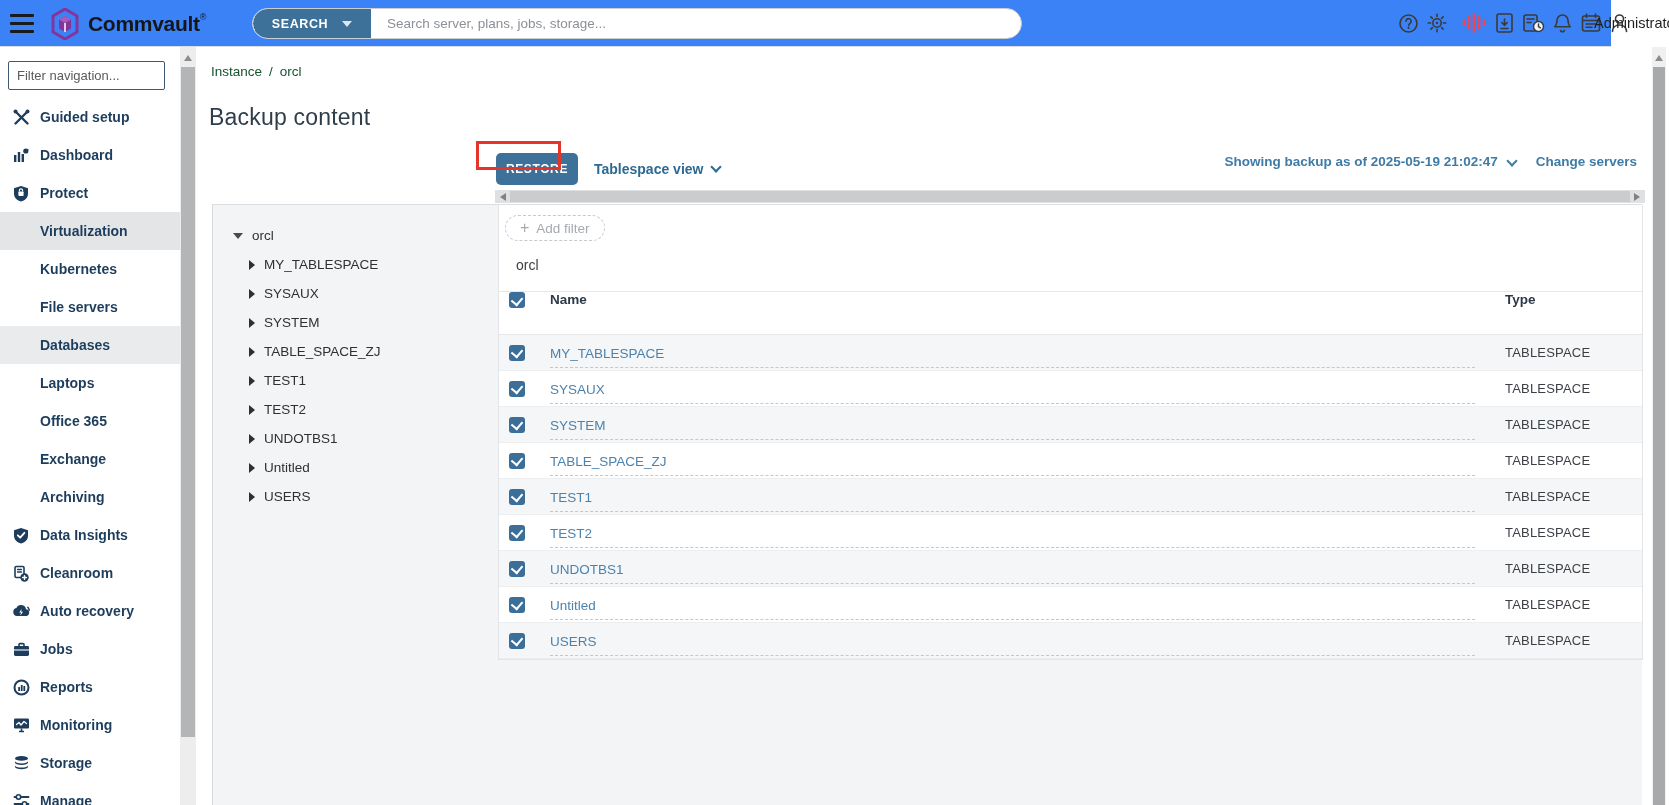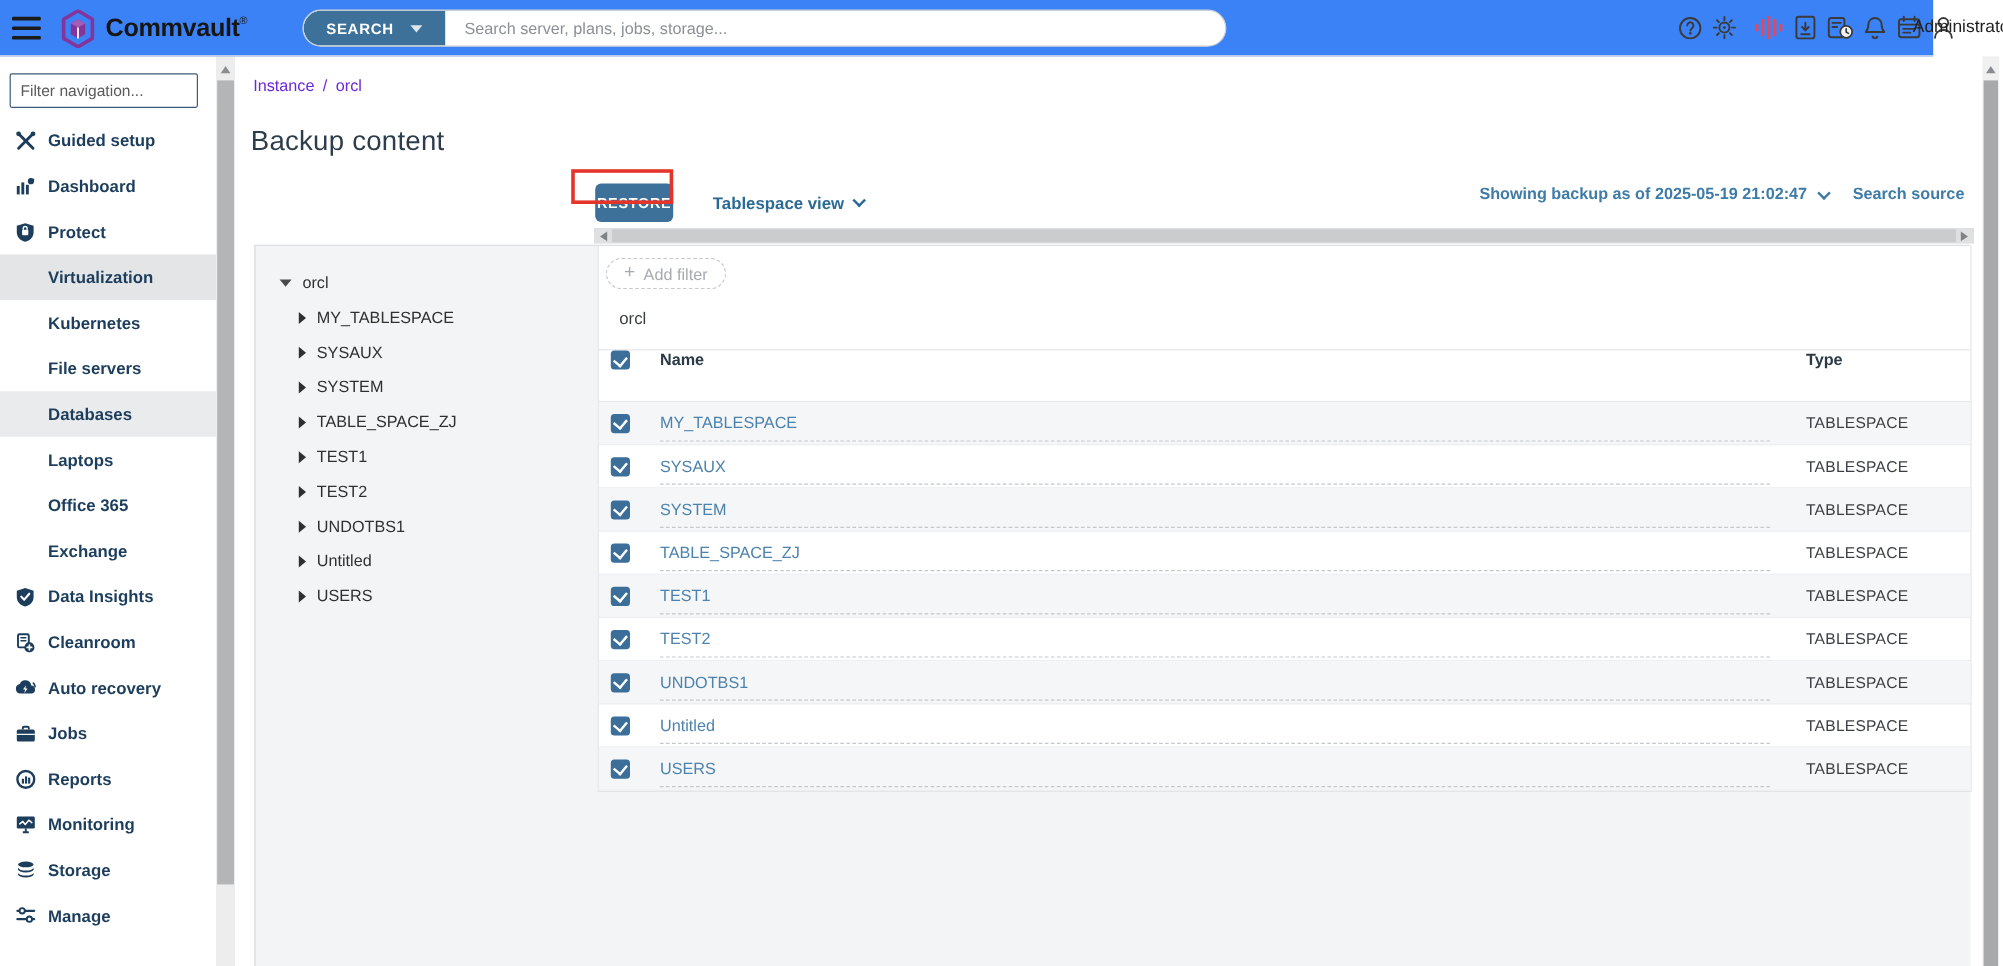--- a/index.html
+++ b/index.html
@@ -42,27 +42,27 @@
   .sb-item.sub { padding-left:40px; }
   .sb-item.hl { background:#e4e5e7; }
   .sb-item.active { background:#eaebed; font-weight:700; }
   
   #sb-scroll { position:absolute; left:180px; top:47px; width:16px; height:758px; background:#ededee; }
   #sb-scroll .tri-u { position:absolute; left:4px; top:8px; }
   #sb-thumb { position:absolute; left:1px; top:20px; width:14px; height:670px; background:#b4b5b7; }
 
   
   #main { position:absolute; left:196px; top:47px; width:1456px; height:758px; background:#fff; }
-  #breadcrumb { position:absolute; left:15px; top:17px; font-size:13.5px; color:#6d28d9; display:flex; gap:7px; }
+  #breadcrumb { position:absolute; left:15px; top:17px; font-size:13.5px; color:#14532d; display:flex; gap:7px; }
   #breadcrumb .crumb { cursor:pointer; }
   #page-title { position:absolute; left:13px; top:57px; font-size:23px; font-weight:500;
     color:#2e3d4b; letter-spacing:0.2px; }
 
   
-  #restore-btn { position:absolute; left:300px; top:106px; width:65px; height:32px; background:#3d7199;
+  #restore-btn { position:absolute; left:300px; top:106px; width:82px; height:32px; background:#3d7199;
     border:none; border-radius:5px; color:#fff; font-size:12px; font-weight:700; letter-spacing:0.6px;
     cursor:pointer; font-family:"Liberation Sans",sans-serif; }
   #red-annotation { position:absolute; left:280px; top:94px; width:85px; height:29px;
     border:3px solid #e5352b; z-index:40; pointer-events:none; }
   #view-select { position:absolute; left:398px; top:114px; font-size:14px; font-weight:600;
     color:#2b6a94; cursor:pointer; display:flex; align-items:center; }
   .chev { width:8px; height:8px; border-right:2px solid currentColor; border-bottom:2px solid currentColor;
     transform:rotate(45deg); display:inline-block; margin-left:9px; margin-top:-5px; }
   #backup-info-group { position:absolute; right:15px; top:107px; display:flex; align-items:center;
     font-size:13.5px; font-weight:700; color:#3e7ba6;margin-left:25px; }
@@ -269,20 +269,23 @@
       </div>
       <div class="sb-item sub">
         <span>Laptops</span>
       </div>
       <div class="sb-item sub">
         <span>Office 365</span>
       </div>
       <div class="sb-item sub">
         <span>Exchange</span>
       </div>
+      <div class="sb-item sub">
+        <span>Archiving</span>
+      </div>
 
       <div class="sb-item">
         <span class="ic">
           <svg width="16" height="17" viewBox="0 0 16 17">
               <path d="M8 1 L15 3.2 V8.5 C15 12.8 11.8 15.6 8 16.5 C4.2 15.6 1 12.8 1 8.5 V3.2 Z" fill="#1d3d5c"></path>
               <path d="M4.8 8.3 L7.2 10.7 L11.4 5.8" fill="none" stroke="#fff" stroke-width="1.8" stroke-linecap="round" stroke-linejoin="round"></path>
             </svg>
         </span>
         <span>Data Insights</span>
       </div>
@@ -395,21 +398,21 @@
     <div id="red-annotation"></div>
 
     <div id="view-select">
       <span>Tablespace view</span>
       <span class="chev"></span>
     </div>
 
     <div id="backup-info-group">
       <span>Showing backup as of 2025-05-19 21:02:47</span>
       <span class="chev"></span>
-      <span id="change-source">Search source</span>
+      <span id="change-source">Change servers</span>
     </div>
 
     <div id="hscroll">
       <span class="tri-l"></span>
       <div id="h-thumb"></div>
       <span class="tri-r"></span>
     </div>
 
     <div id="content-bg">
 

